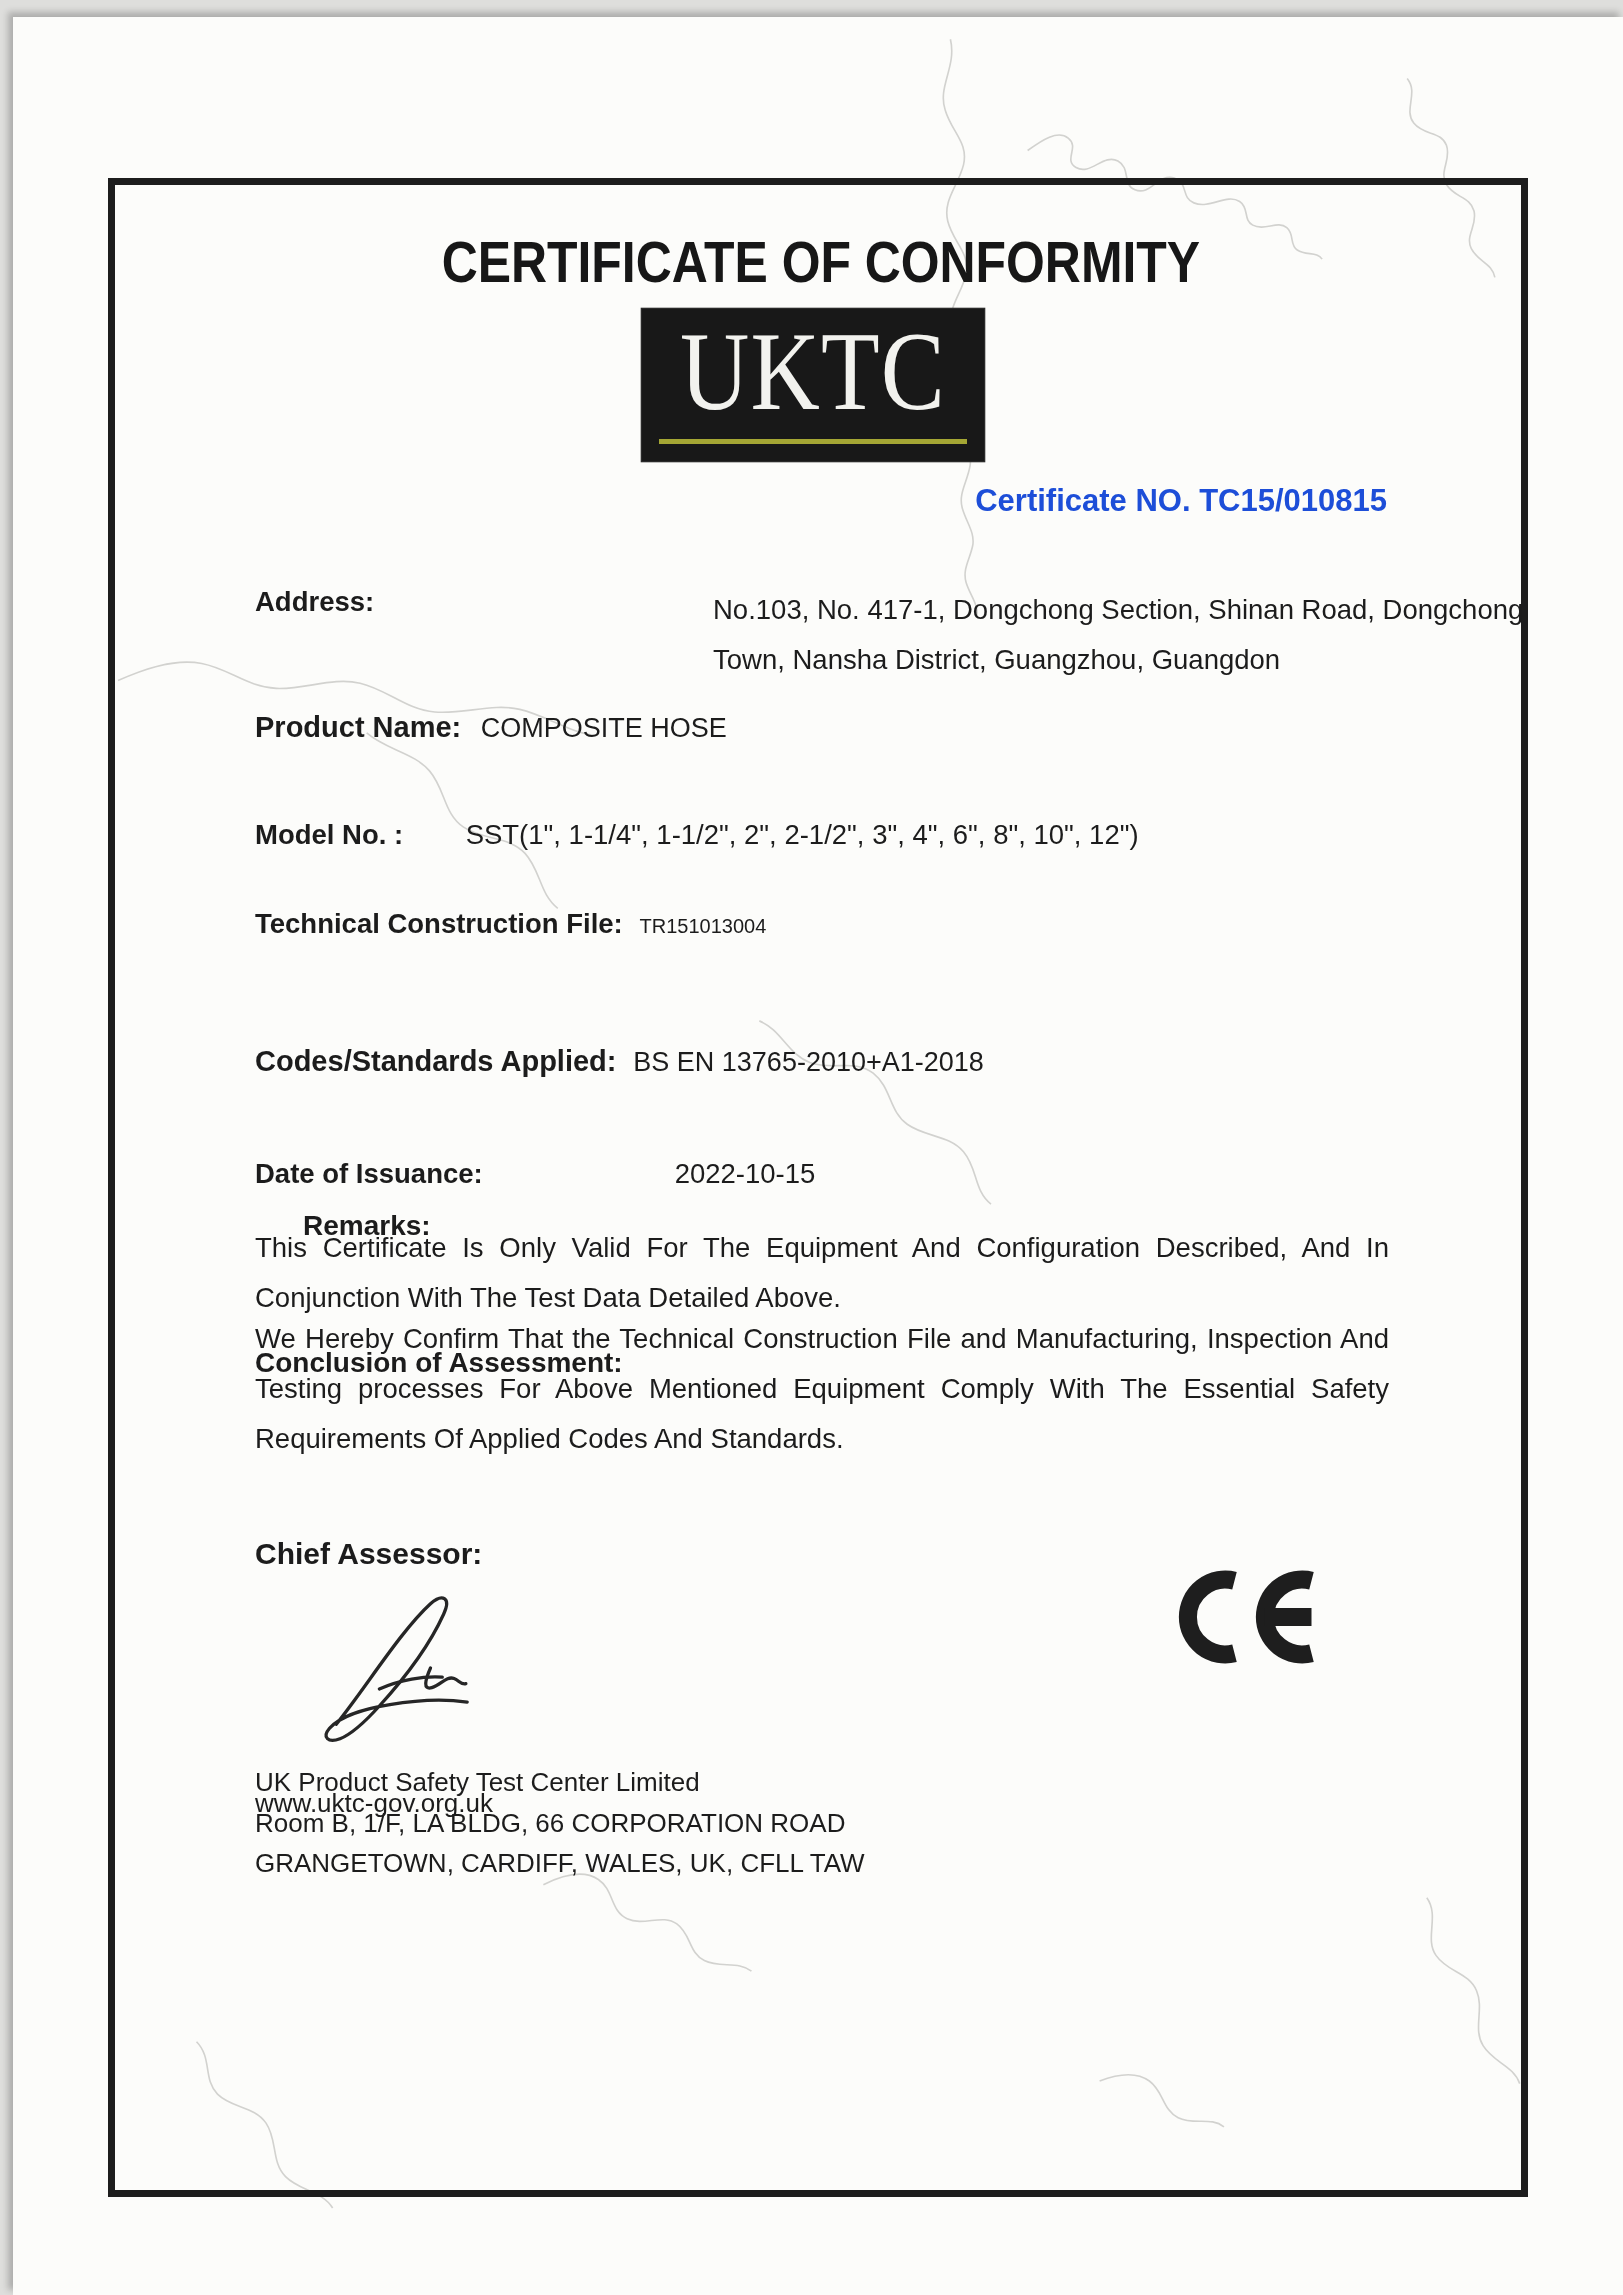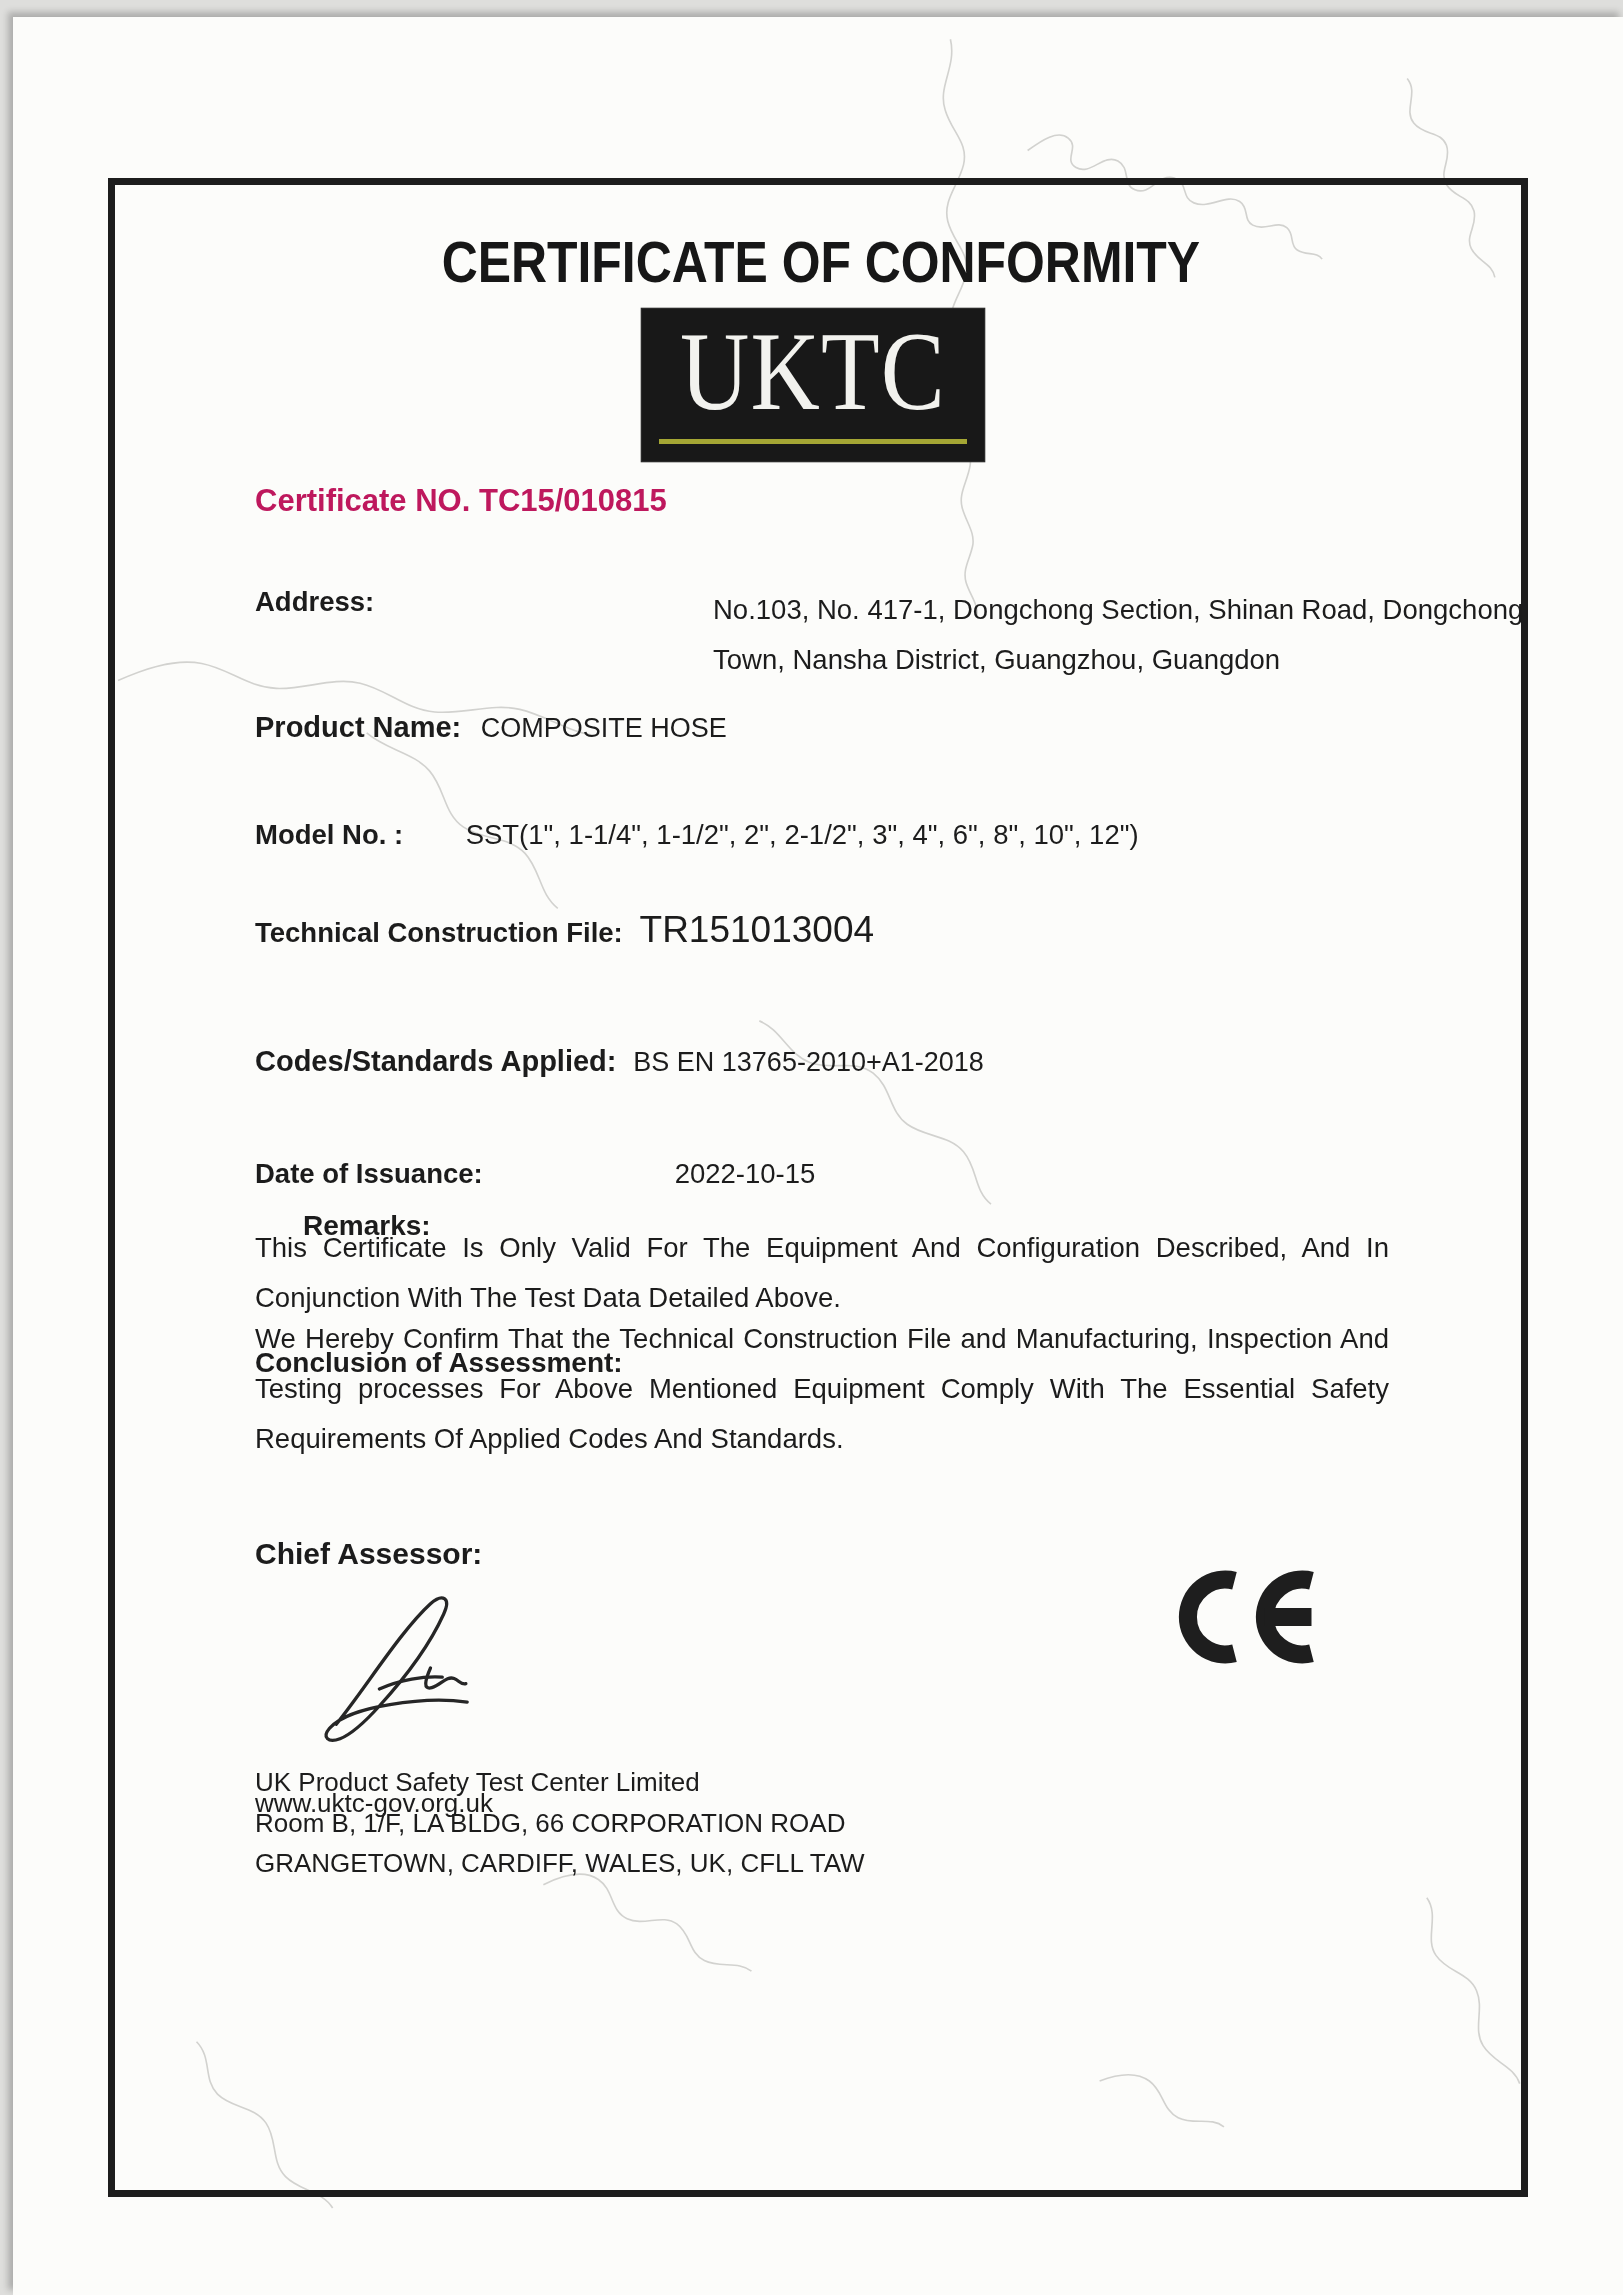--- a/index.html
+++ b/index.html
@@ -48,22 +48,22 @@
     transform:scaleX(0.85);transform-origin:center;
     letter-spacing:1.3px;
   }
   .logo-underline{
     position:absolute;left:50%;bottom:17px;
     width:308px;height:5.2px;margin-left:-154px;
     background:#a4a634;
   }
   .certno{
     left:255px;top:483px;width:1132px;
-    text-align:left;font-weight:bold;font-size:31px;
-    color:#be185d;white-space:nowrap;
+    text-align:right;font-weight:bold;font-size:31px;
+    color:#1d4ed8;white-space:nowrap;
   }
   .row{left:255px;width:1139px;font-size:27.5px;line-height:1.25;white-space:nowrap;}
   .row .lab{font-weight:bold;display:inline-block;}
   .lab-w{width:203px;}
   .lab-date{width:412px;}
   .val{font-weight:normal;}
   .addr-val{
     position:absolute;left:458px;top:0;width:936px;
     font-weight:normal;white-space:normal;
     line-height:1.82;
@@ -129,21 +129,21 @@
     <span class="val" style="margin-left:11.8px;font-size:27px;">COMPOSITE HOSE</span>
   </div>
 
   <div class="abs row" style="top:818px;">
     <span class="lab lab-w">Model No. :</span>
     <span class="val">SST(1", 1-1/4", 1-1/2", 2", 2-1/2", 3", 4", 6", 8", 10", 12")</span>
   </div>
 
   <div class="abs row" style="top:907px;">
     <span class="lab">Technical Construction File:</span>
-    <span class="val" style="margin-left:9.2px;font-size:37px;">TR151013004</span>
+    <span class="val" style="margin-left:9.2px;font-size:20px;">TR151013004</span>
   </div>
 
 
   <div class="abs row" style="top:1043px;">
     <span class="lab" style="font-size:29px;">Codes/Standards Applied:</span>
     <span class="val" style="margin-left:9.2px;font-size:27px;">BS EN 13765-2010+A1-2018</span>
   </div>
 
   <div class="abs row" style="top:1157px;">
     <span class="lab lab-date">Date of Issuance:</span>

